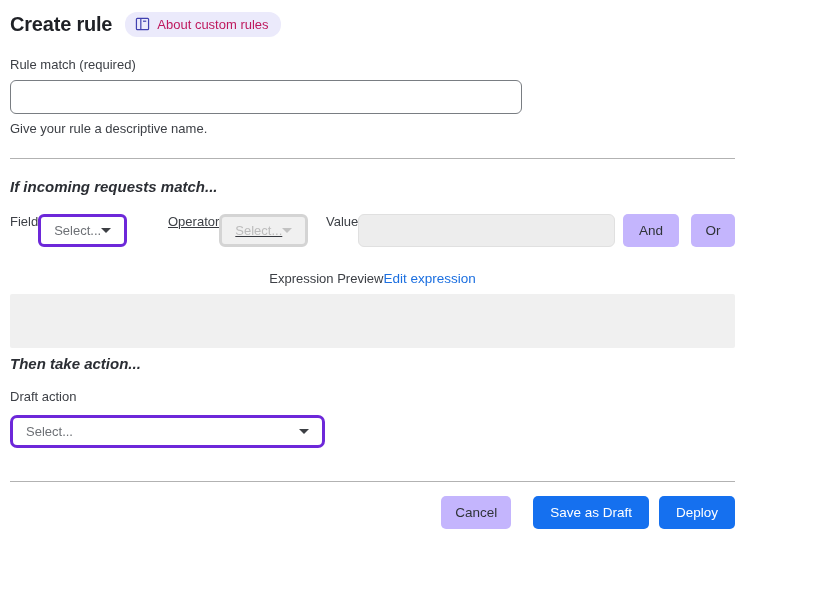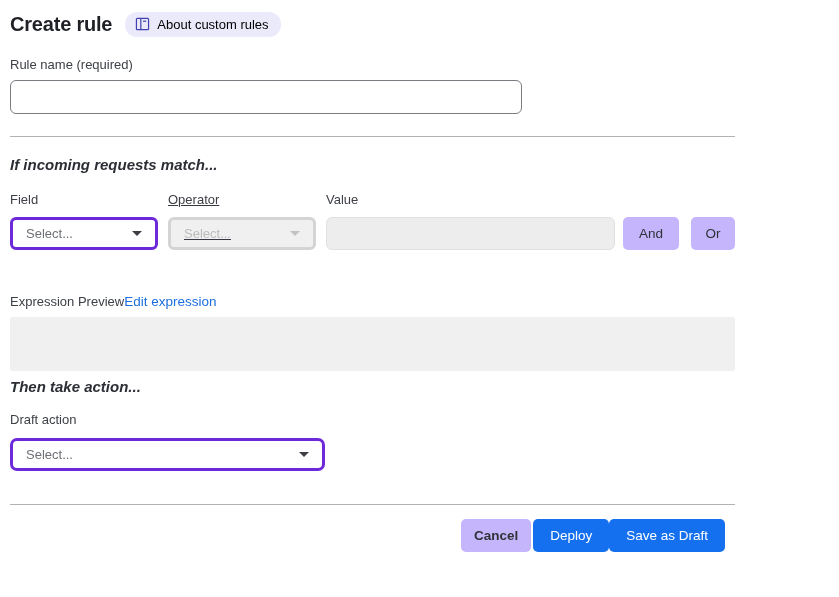--- a/index.html
+++ b/index.html
@@ -11,21 +11,21 @@
     color: #36393f;
     overflow: hidden;
   }
   .page { padding: 10px 1px 0 10px; width: 736px; }
 
   
   .header-row { display: flex; align-items: center; gap: 13px; margin: 2px 0 20px 0; }
   .page-title { font-size: 20px; font-weight: 700; color: #1f2126; margin: 0; letter-spacing: -0.2px; }
   .badge {
     display: inline-flex; align-items: center; gap: 7px;
-    background: #ebeafb; color: #000000;
+    background: #ebeafb; color: #be185d;
     font-size: 13px; line-height: 1;
     padding: 5px 12px 6px 10px; border-radius: 12px;
     cursor: pointer; text-decoration: none;
   }
   .badge svg { display: block; }
 
   
   .field-label { font-size: 13px; color: #3d4046; display: block; margin-bottom: 8px; }
   .text-input {
     height: 34px; width: 512px;
@@ -35,21 +35,21 @@
     background: #fff; outline: none;
   }
   .help-text { font-size: 13px; color: #3d4046; margin-top: 7px; }
 
   .divider { border: none; border-top: 1px solid #b2b2b2; margin: 22px 0 0 0; }
 
   .section-heading { font-size: 15px; font-weight: 700; color: #2b2e34; margin: 19px 0 0 0; font-style: italic; }
 
   
   .match-row { display: flex; align-items: flex-end; margin-top: 19px; }
-  .match-col { display: flex; flex-direction: column; }
+  .match-col { display: flex; flex-direction: row; }
   .match-col .field-label { margin-bottom: 10px; }
   .col-field { width: 148px; margin-right: 10px; }
   .col-operator { width: 148px; margin-right: 10px; text-decoration: underline; }
   .col-value { flex: 1; }
 
   .select-box {
     height: 33px; border: 3px solid #6d28d9; border-radius: 6px;
     display: flex; align-items: center; justify-content: space-between;
     padding: 0 13px; background: #fff; cursor: pointer;
     font-size: 13px; color: #6d7075;
@@ -74,34 +74,34 @@
   .btn {
     height: 33px; border: none; border-radius: 5px;
     font-size: 13.5px; font-family: "Liberation Sans", sans-serif;
     cursor: pointer; padding: 0 16px;
   }
   .btn-neutral { background: #c4b5fd; color: #2f3338; }
   .btn-and { width: 56px; padding: 0; margin-right: 12px; }
   .btn-or { width: 44px; padding: 0; }
 
   
-  .expr-row { display: flex; justify-content: flex-start; align-items: baseline; margin-top: 44px; }
+  .expr-row { display: flex; justify-content: center; align-items: baseline; margin-top: 24px; }
   .expr-label { font-size: 13px; color: #3d4046; }
   .expr-link { font-size: 13.5px; color: #1b6fe0; text-decoration: none; cursor: pointer; }
   .expr-box { margin-top: 8px; height: 54px; background: #f0f0f0; border-radius: 2px; }
 
   
   .action-heading { margin-top: 7px; }
   .choose-label { margin-top: 17px; margin-bottom: 11px; }
   .action-select { width: 315px; border-radius: 7px; }
 
   .footer-divider { margin-top: 33px; }
   .footer { display: flex; justify-content: flex-end; align-items: center; margin-top: 14px; }
   .btn-primary { background: #1570ef; color: #ffffff; }
-  .btn-cancel { width: 70px; padding: 0; margin-right: 2px; font-weight: bold; }
+  .btn-cancel { width: 70px; padding: 0; margin-right: 22px; }
   .btn-save { margin-right: 10px; padding: 0 17px; }
   .btn-deploy { padding: 0 17px; }
 </style>
 </head>
 <body>
 
 <div class="page">
 
   <div class="header-row">
     <h1 class="page-title">Create rule</h1>
@@ -111,22 +111,23 @@
           <rect x="1.5" y="1.5" width="13" height="12" rx="1"></rect>
           <line x1="6.2" y1="1.5" x2="6.2" y2="13.5"></line>
           <line x1="8.5" y1="4.5" x2="12" y2="4.5"></line>
         </svg>
       </span>
       <span>About custom rules</span>
     </a>
   </div>
 
   <div>
-    <label class="field-label">Rule name (required)</label>
+    <label class="field-label">Rule match (required)</label>
     <input type="text" class="text-input" value="" style="">
+    <div class="help-text">Give your rule a descriptive name.</div>
   </div>
 
   <hr class="divider">
 
   <h2 class="section-heading">If incoming requests match...</h2>
 
   <div class="match-row">
     <div class="match-col col-field">
       <label class="field-label">Field</label>
       <div class="select-box">
@@ -162,17 +163,17 @@
   <label class="field-label choose-label">Draft action</label>
   <div class="select-box action-select">
     <span>Select...</span>
     <span class="caret"></span>
   </div>
 
   <hr class="divider footer-divider">
 
   <div class="footer">
     <button class="btn btn-neutral btn-cancel">Cancel</button>
+    <button class="btn btn-primary btn-save">Save as Draft</button>
     <button class="btn btn-primary btn-deploy">Deploy</button>
-    <button class="btn btn-primary btn-save">Save as Draft</button>
   </div>
 
 </div>
 
 </body></html>

